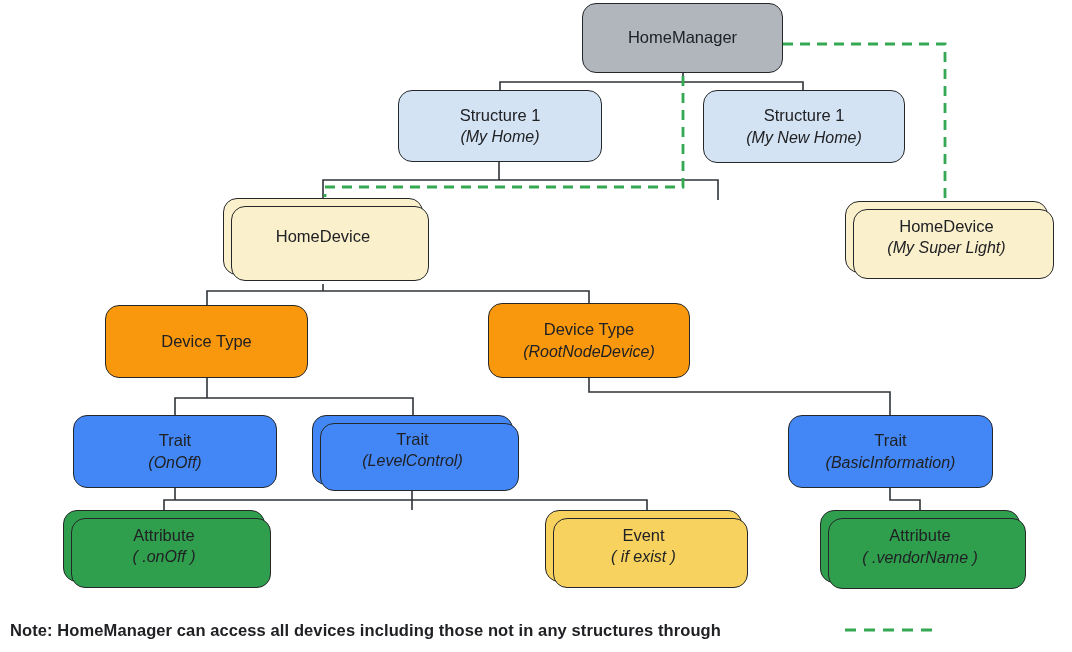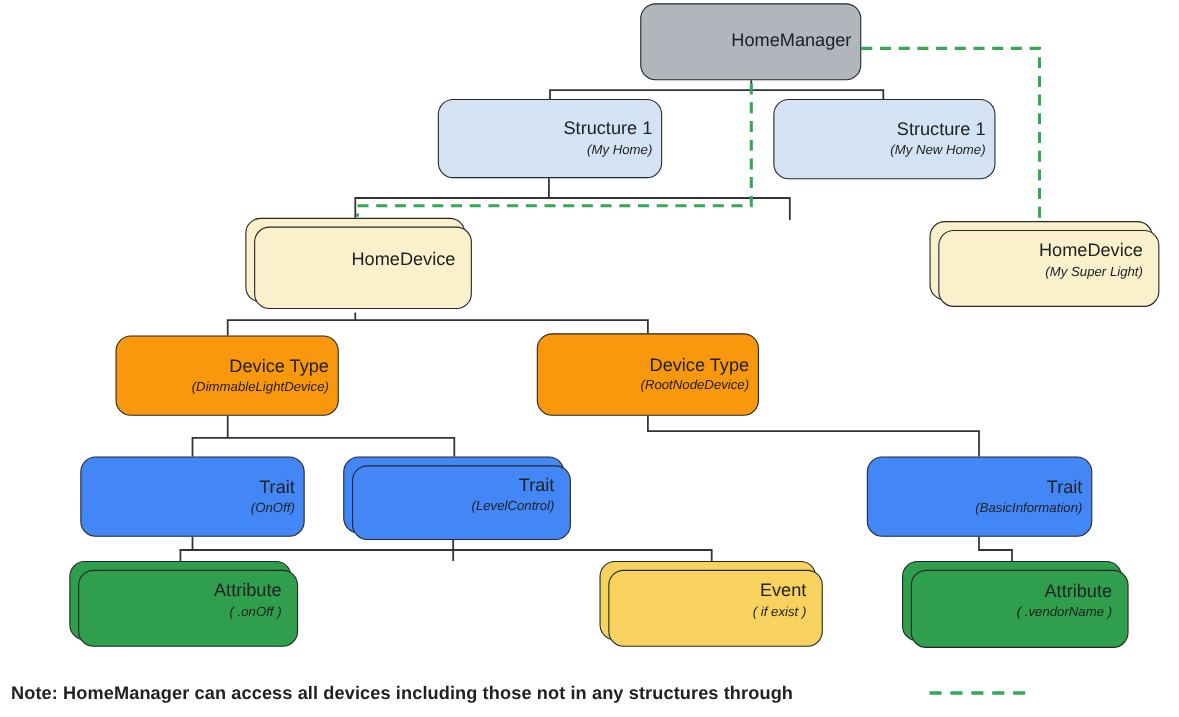--- a/index.html
+++ b/index.html
@@ -2,26 +2,26 @@
 <html style="--gray: #B0B6BB; --lightblue: #D4E3F3; --cream: #FAF0CC; --mauve: #C07EA4; --orange: #F9970D; --blue: #4387F6; --green: #2F9E4D; --red: #F4483A; --yellow: #F7D25F; --border: #25282B; --connector: #303438; --dash_green: #34A853; --text: #202124;"><head>
 <meta charset="utf-8">
 <style>
   html,body{margin:0;padding:0;background:#fff;}
   #canvas{
     position:relative;width:1072px;height:652px;background:#ffffff;overflow:hidden;
     font-family:"Liberation Sans", sans-serif;color:var(--text,#202124);
   }
   #wires{position:absolute;left:0;top:0;width:1072px;height:652px;}
   .node{
-    position:absolute;z-index:1;display:flex;flex-direction:column;align-items:flex-end;justify-content:center;
+    position:absolute;z-index:1;display:flex;flex-direction:column;align-items:center;justify-content:center;
     border:1.6px solid var(--border);border-radius:14px;text-align:center;line-height:1.32;
     box-sizing:border-box;padding:4px 8px;
   }
   .node .l1{font-size:16.5px;}
-  .node .l2{font-size:12px;font-style:italic;}
+  .node .l2{font-size:16px;font-style:italic;}
   .node .l2:empty{display:none;}
   .stacked::after{
     content:"";position:absolute;left:7px;top:7px;width:100%;height:100%;
     background:inherit;border:1.6px solid var(--border);border-radius:14px;z-index:-1;box-sizing:border-box;
   }
   .c-gray{background:var(--gray);}
   .c-lightblue{background:var(--lightblue);}
   .c-cream{background:var(--cream);}
   .c-mauve{background:var(--mauve);}
   .c-orange{background:var(--orange);}
@@ -94,21 +94,20 @@
   </div>
 
 
   <div class="node c-cream stacked" id="n5">
     <span class="l1">HomeDevice</span>
     <span class="l2">(My Super Light)</span>
   </div>
 
   <div class="node c-orange" id="n6">
     <span class="l1">Device Type</span>
-    <span class="l2">(DimmableLightDevice)</span>
   </div>
 
   <div class="node c-orange" id="n7">
     <span class="l1">Device Type</span>
     <span class="l2">(RootNodeDevice)</span>
   </div>
 
   <div class="node c-blue" id="n8">
     <span class="l1">Trait</span>
     <span class="l2">(OnOff)</span>

